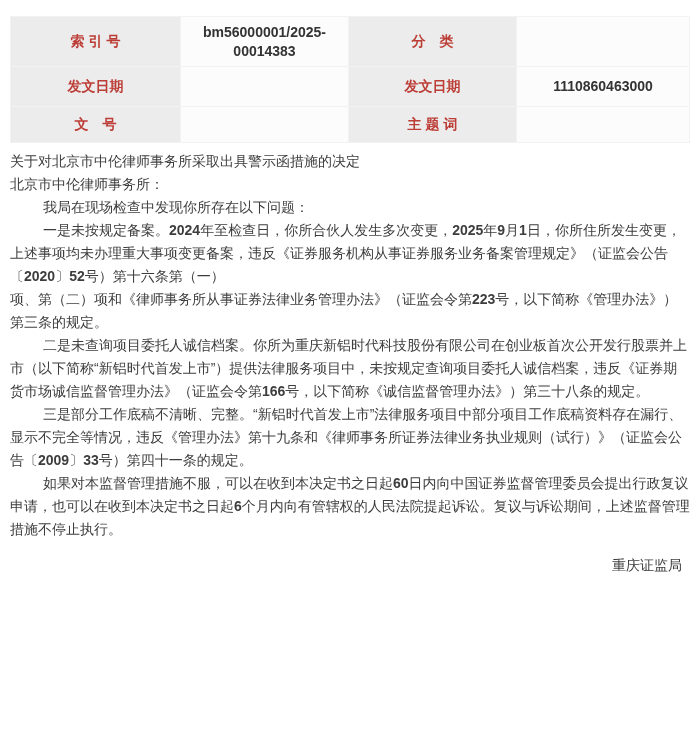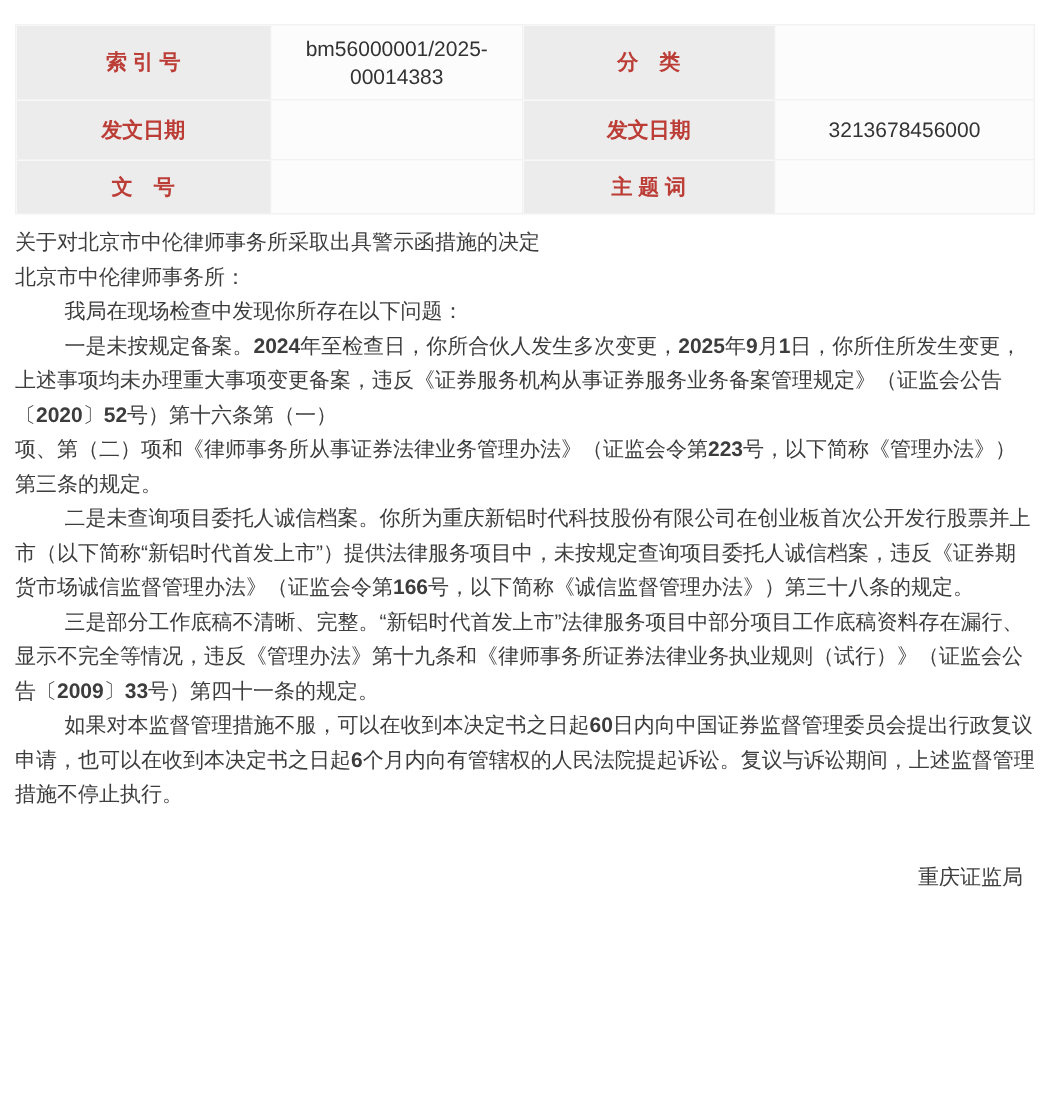--- a/index.html
+++ b/index.html
@@ -15,33 +15,33 @@
   table.info-table { border-collapse: collapse; width: 679px; table-layout: fixed; }
   .info-table td {
     border: 1px solid #f2f2f2;
     text-align: center; vertical-align: middle;
     font-size: 14px; line-height: 19px;
     padding: 2px 6px;
     overflow: hidden;
   }
   .info-table td.lbl { background: #ececec; color: #bc3c36; font-weight: bold; }
   .info-table td.val { background: #fcfcfc; color: #333333; }
-  .info-table td.val.num { font-weight: normal; }
+  .info-table td.val.num { font-weight: bold; }
   .info-table tr.r1 { height: 50px; }
   .info-table tr.r2 { height: 40px; }
   .info-table tr.r3 { height: 38px; }
   .info-table tr.r4 { height: 36px; }
 
   
   .doc-body { padding-top: 7px; width: 681px; font-size: 14px; line-height: 23px; color: #3d3d3d; }
   .doc-title, .doc-salutation { white-space: pre-wrap; }
   p.para { text-indent: 33px; white-space: pre-wrap; }
   .doc-body b { font-weight: bold; }
 
-  .doc-signature { text-align: right; padding-right: 9px; margin-top: 32px; }
+  .doc-signature { text-align: right; padding-right: 9px; margin-top: 13px; }
 </style>
 </head>
 <body>
 
 <div class="page">
 
   <table class="info-table">
     <colgroup>
       <col style="width:170px">
         <col style="width:168px">
@@ -52,21 +52,21 @@
         <tr class="r1">
       <td class="lbl">索 引 号</td>
       <td class="val num">bm56000001/2025-00014383</td>
       <td class="lbl">分　类</td>
       <td class="val"></td>
     </tr>
     <tr class="r2">
       <td class="lbl">发文日期</td>
       <td class="val"></td>
       <td class="lbl">发文日期</td>
-      <td class="val num">3213678456000</td>
+      <td class="val num">1110860463000</td>
     </tr>
     <tr class="r4">
       <td class="lbl">文　号</td>
       <td class="val"></td>
       <td class="lbl">主 题 词</td>
       <td class="val"></td>
     </tr>
   </tbody>
     </table>
 

